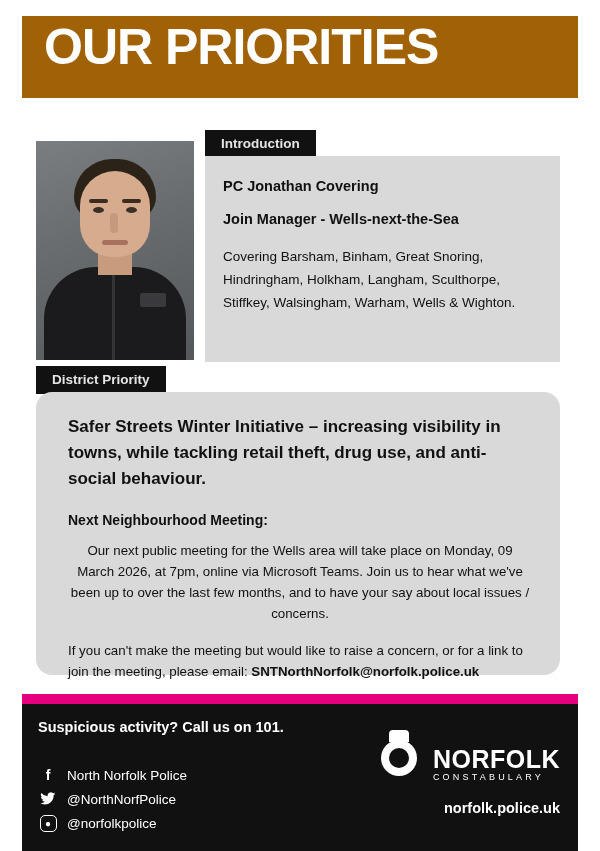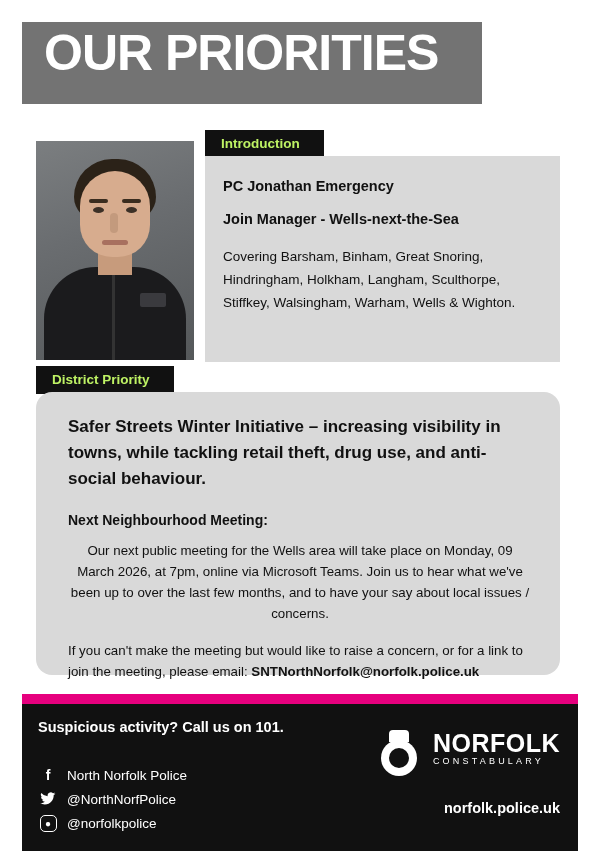--- a/index.html
+++ b/index.html
@@ -10,23 +10,23 @@
   }
   .poster {
     position: relative;
     width: 600px; height: 851px;
     background: #ffffff;
     overflow: hidden;
   }
   
   .header {
     position: absolute;
-    left: 22px; top: 22px;
-    width: 460px; height: 82px;
-    background: #737373;
+    left: 22px; top: 16px;
+    width: 556px; height: 82px;
+    background: #a16207;
   }
   .header-title {
     position: absolute;
     left: 22px; top: 2px;
     font-size: 50px;
     font-weight: bold;
     letter-spacing: -1px;
     color: #ffffff;
     line-height: 58px;
     font-family: "Liberation Sans", sans-serif;
@@ -35,25 +35,25 @@
     position: absolute;
     right: 18px; top: 60px;
     font-size: 13px;
     color: #ffffff;
     font-weight: bold;
     margin-top: 40px;
   }
   
   .tab {
     background: #111111;
-    color: #bef264;
+    color: #e5e5e5;
     font-size: 13.5px;
     font-weight: bold;
     display: inline-block;
-    padding: 6px 24px 7px 16px;
+    padding: 6px 16px 7px 16px;
   }
   .tab-intro {
     position: absolute;
     left: 205px; top: 130px;
   }
   .intro-panel {
     position: absolute;
     left: 205px; top: 156px;
     width: 355px; height: 206px;
     background: #d9d9d9;
@@ -190,21 +190,21 @@
     border: 1.6px solid #ffffff;
     border-radius: 5px;
     width: 17px; height: 17px;
     display:flex; align-items:center; justify-content:center;
     font-size: 10px;
   }
   .social-txt { font-size: 13.5px; color: #ffffff; }
   .brand {
     position: absolute;
     right: 18px; top: 26px;
-    display: flex; align-items: flex-start;
+    display: flex; align-items: flex-end;
   }
   .crest {
     width: 48px; height: 52px;
     margin-right: 10px;
     position: relative;
   }
   .crest-shield {
     position:absolute; left:6px; top:10px;
     width:36px; height:36px;
     background:#ffffff;
@@ -252,21 +252,21 @@
     <div class="ph-brow-l"></div>
     <div class="ph-brow-r"></div>
     <div class="ph-eye-l"></div>
     <div class="ph-eye-r"></div>
     <div class="ph-nose"></div>
     <div class="ph-mouth"></div>
   </div>
 
   <div class="tab tab-intro">Introduction</div>
   <div class="intro-panel">
-    <div class="intro-name">PC Jonathan Emergency</div>
+    <div class="intro-name">PC Jonathan Covering</div>
     <div class="intro-role">Join Manager - Wells-next-the-Sea</div>
     <div class="intro-cover">Covering Barsham, Binham, Great Snoring, Hindringham, Holkham, Langham, Sculthorpe, Stiffkey, Walsingham, Warham, Wells &amp; Wighton.</div>
   </div>
 
   <div class="tab tab-district">District Priority</div>
   <div class="district-panel">
     <div class="district-head">Safer Streets Winter Initiative – increasing visibility in towns, while tackling retail theft, drug use, and anti-social behaviour.</div>
     <div class="meeting-head">Next Neighbourhood Meeting:</div>
     <div class="meeting-body">Our next public meeting for the Wells area will take place on Monday, 09 March 2026, at 7pm, online via Microsoft Teams.  Join us to hear what we've been up to over the last few months, and to have your say about local issues / concerns.</div>
     <div class="meeting-body2">

